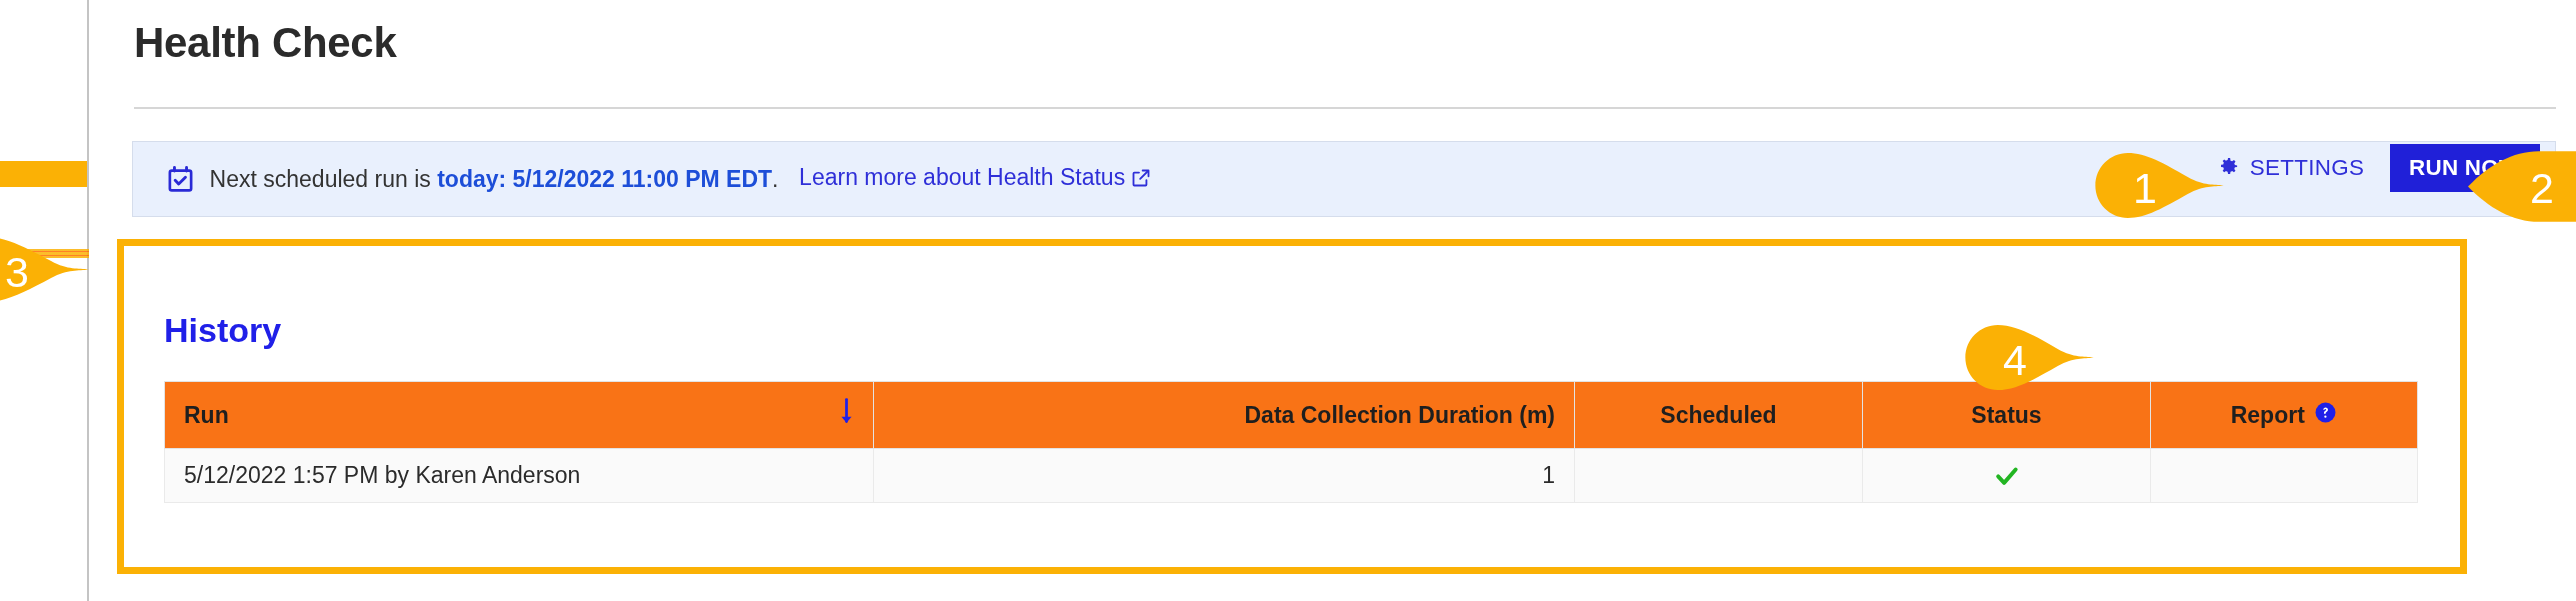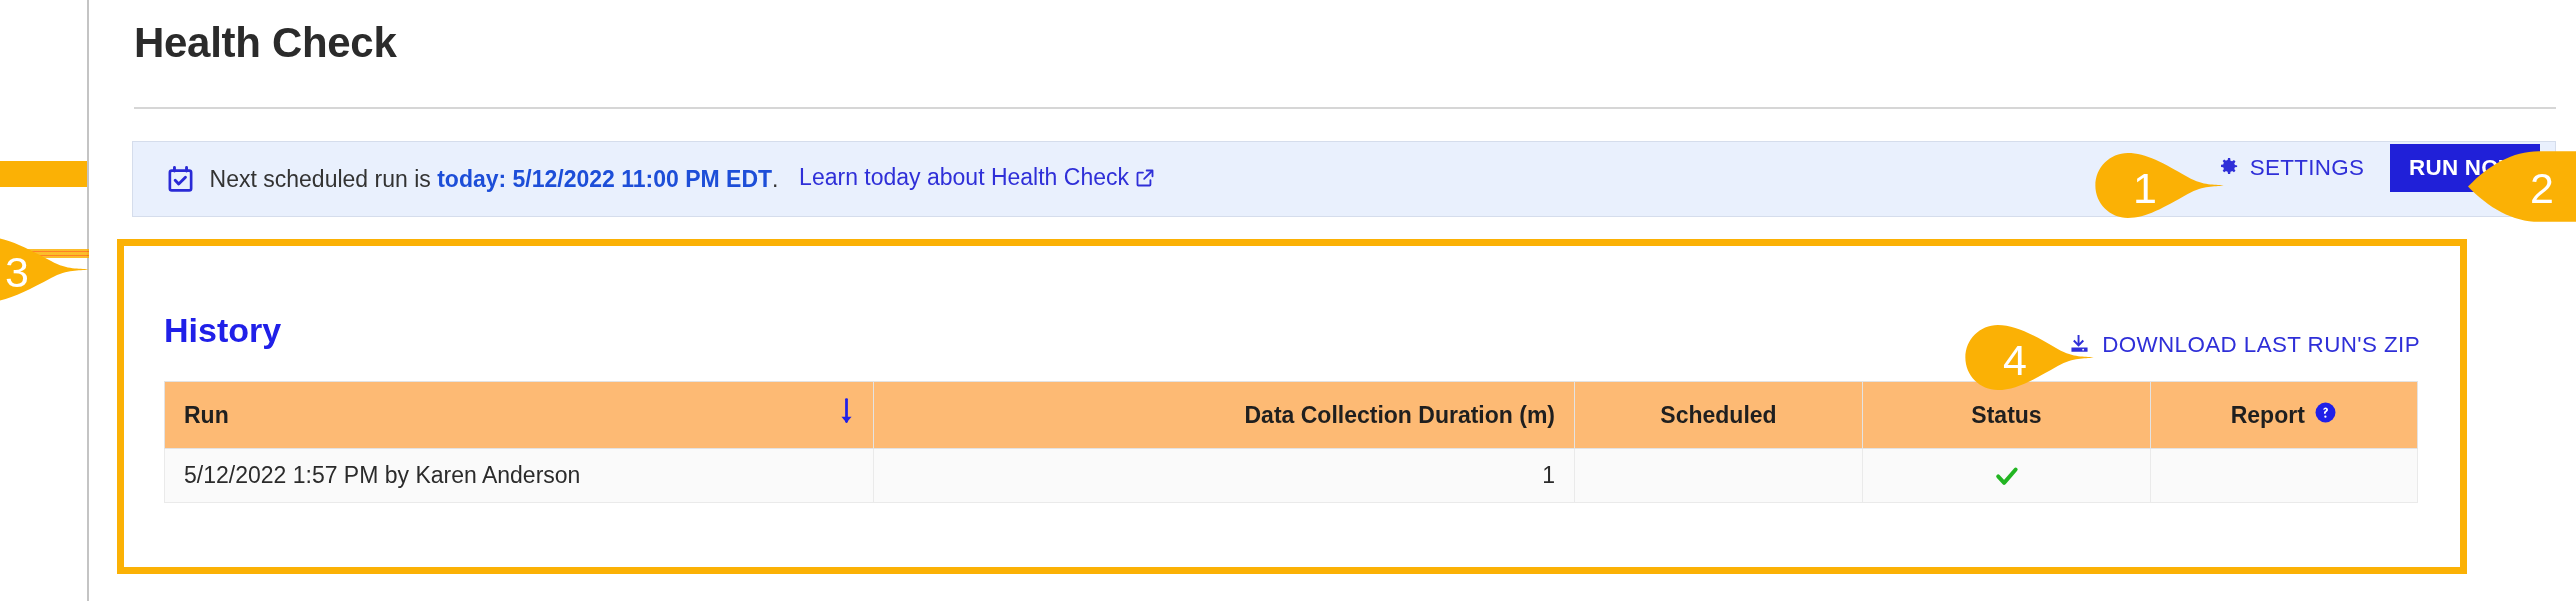--- a/index.html
+++ b/index.html
@@ -209,21 +209,21 @@
     width: 2253px;
     border-collapse: collapse;
     table-layout: fixed;
   }
   #history-table th {
     border: 0.9px solid #e3e3e3;
     height: 67px;
     font-size: 23px;
     font-weight: bold;
     color: #1f1f1f;
-    background: #fdba74;
+    background: #f97316;
     padding: 0 19px;
     box-sizing: border-box;
   }
   #history-table td {
     border: 0.9px solid #eaeaea;
     height: 54px;
     font-size: 23px;
     color: #2b2b2b;
     background: #fafafa;
     padding: 0 19px;
@@ -304,21 +304,21 @@
 
     <div id="notice-left">
       <span>
         <svg class="cal-icon" width="29" height="31" viewBox="0 0 24 24" fill="none">
           <path d="M7 2v3M17 2v3" stroke="#2a2ad6" stroke-width="2.4" stroke-linecap="round"></path>
           <rect x="3.2" y="4.6" width="17.6" height="16.4" rx="1.6" stroke="#2a2ad6" stroke-width="2.2"></rect>
           <path d="M7.6 12.6l2.9 3.1 5.6-5.6" stroke="#2a2ad6" stroke-width="2.4" stroke-linecap="round" stroke-linejoin="round"></path>
         </svg>
       </span>
       <span id="notice-text"><span>Next scheduled run is </span><b>today: 5/12/2022 11:00 PM EDT</b><span>.</span></span>
-      <a id="notice-link" href="#"><span>Learn today about Health Check</span><span id="ext-link-icon"><svg width="20" height="20" viewBox="0 0 24 24" fill="none">
+      <a id="notice-link" href="#"><span>Learn more about Health Status</span><span id="ext-link-icon"><svg width="20" height="20" viewBox="0 0 24 24" fill="none">
               <path d="M14 3h7v7" stroke="#2f2fd8" stroke-width="2.2" stroke-linecap="round" stroke-linejoin="round"></path>
               <path d="M20.4 3.6L11 13" stroke="#2f2fd8" stroke-width="2.2" stroke-linecap="round"></path>
               <path d="M18.5 14.5V20a1 1 0 01-1 1H4a1 1 0 01-1-1V6.5a1 1 0 011-1h5.6" stroke="#2f2fd8" stroke-width="2.2" stroke-linecap="round" stroke-linejoin="round"></path>
             </svg></span></a>
     </div>
 
     <div id="notice-actions">
       <button id="settings-button">
         <span>
           <svg width="23" height="23" viewBox="0 0 24 24" fill="#2f2fd8">
@@ -331,29 +331,20 @@
 
       <button id="run-now-button">RUN NOW</button>
     </div>
   </div>
 
   <div id="history-box">
 
     <div id="history-title">History</div>
 
 
-    <a id="download-link" href="#">
-      <span>
-        <svg width="23" height="23" viewBox="0 0 24 24" fill="#2f2fd8">
-          <path d="M12 3v8.4l3.2-3.2 1.5 1.5L11 15.4 5.3 9.7l1.5-1.5L10 11.4V3h2z"></path>
-          <path d="M3.6 16.2h16.8v4.4H3.6v-4.4zm12.2 1.3a.95.95 0 100 1.9.95.95 0 000-1.9z"></path>
-        </svg>
-      </span>
-      <span id="download-label">DOWNLOAD LAST RUN'S ZIP</span>
-    </a>
 
     <table id="history-table">
       <colgroup>
         <col class="col-run">
           <col class="col-dur">
           <col class="col-sched">
           <col class="col-status">
           <col class="col-report">
       </colgroup>
       <thead>

